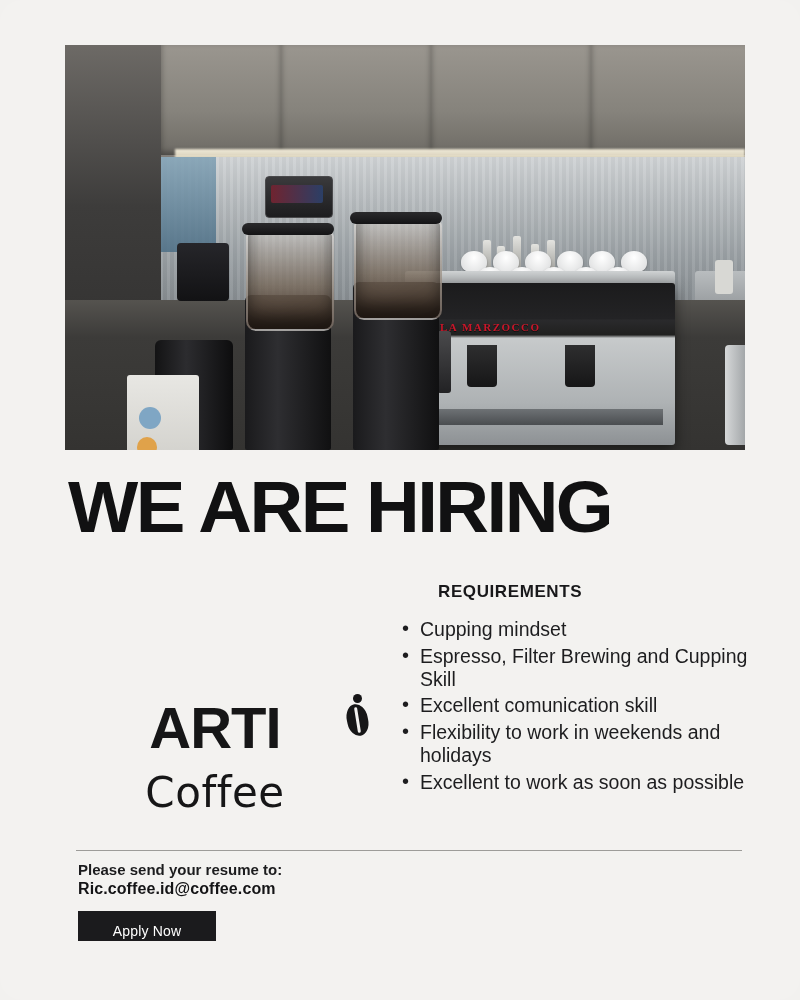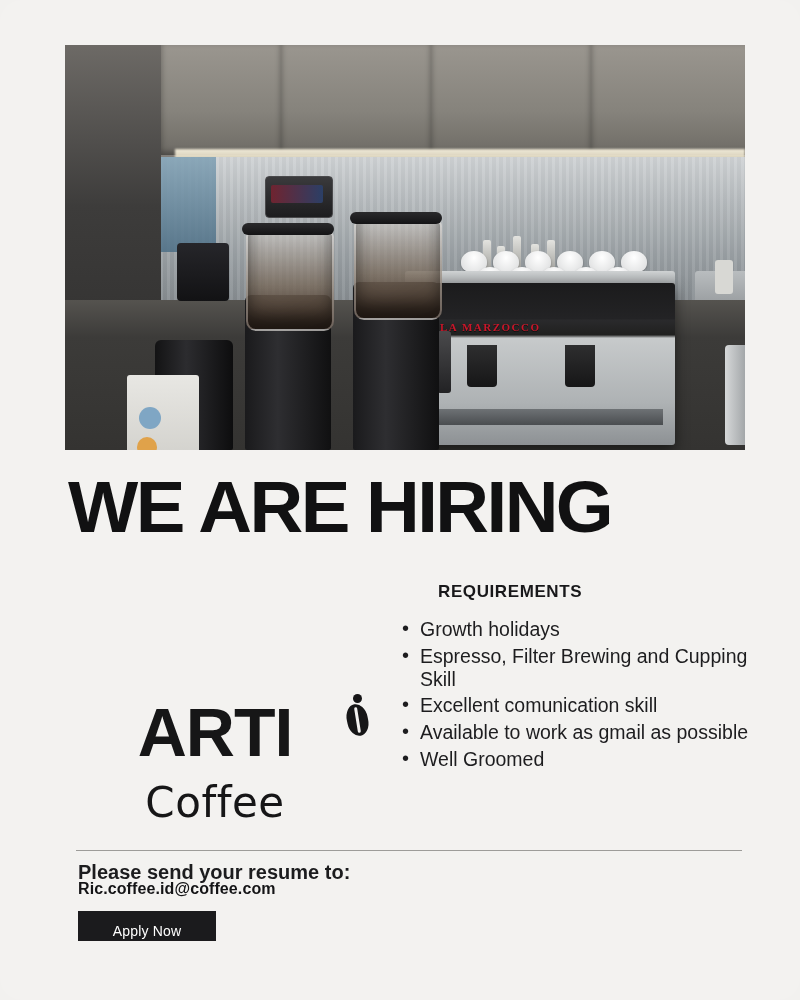--- a/index.html
+++ b/index.html
@@ -251,21 +251,21 @@
 
   
   .brand {
     position: absolute;
     left: 90px;
     top: 700px;
     width: 250px;
     text-align: center;
   }
   .brand-name {
-    font-size: 68px;
+    font-size: 58px;
     font-weight: 800;
     letter-spacing: -1px;
     color: #161617;
     line-height: .95;
     position: relative;
     display: inline-block;
   }
   .bean {
     position: absolute;
     right: -28px;
@@ -304,21 +304,21 @@
     left: 76px;
     right: 58px;
     top: 850px;
     height: 1px;
     background: #9d9c99;
   }
   .footer-label {
     position: absolute;
     left: 78px;
     top: 861px;
-    font-size: 20px;
+    font-size: 15px;
     font-weight: 700;
     color: #1c1c1e;
   }
   .footer-email {
     position: absolute;
     left: 78px;
     top: 880px;
     font-size: 16px;
     font-weight: 700;
     color: #141416;
@@ -409,25 +409,25 @@
 
       <div class="bottle" style="left:650px;bottom:156px;height:34px;background:#d8d8d4;"></div>
     </div>
   </div>
 
   <div class="headline">WE ARE HIRING</div>
 
 
   <div class="req-title">REQUIREMENTS</div>
   <ul class="req-list">
-    <li>Growth holidays</li>
+    <li>Cupping mindset</li>
     <li>Espresso, Filter Brewing and Cupping Skill</li>
     <li>Excellent comunication skill</li>
-    <li>Available to work as gmail as possible</li>
-    <li>Well Groomed</li>
+    <li>Flexibility to work in weekends and holidays</li>
+    <li>Excellent to work as soon as possible</li>
   </ul>
 
   <div class="brand">
     <div class="brand-name">ARTI</div>
     <span class="bean"></span>
     <span class="bean-spark"></span>
     <div class="brand-sub">Coffee</div>
   </div>
 
   <div class="rule"></div>

